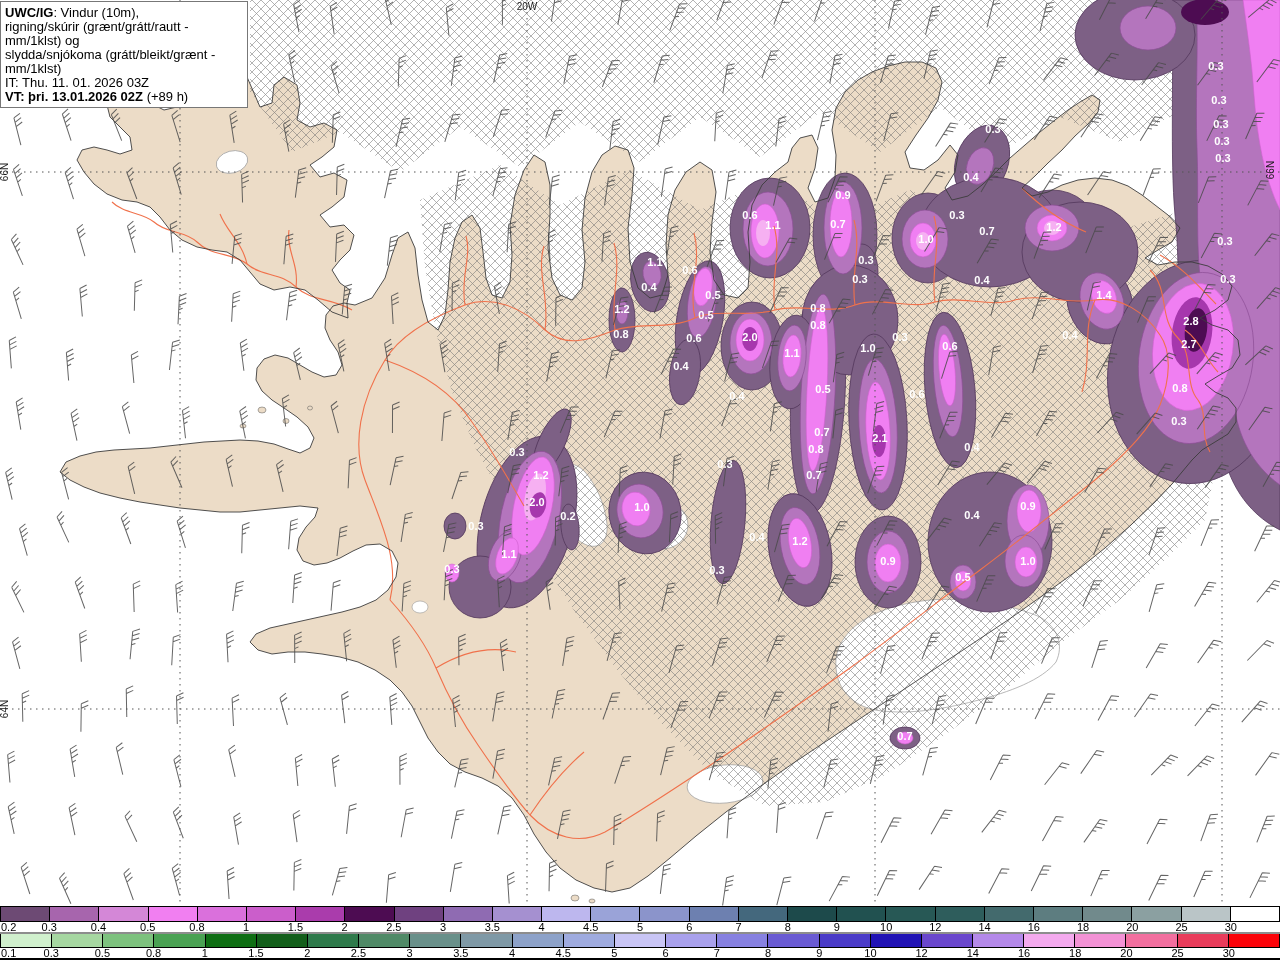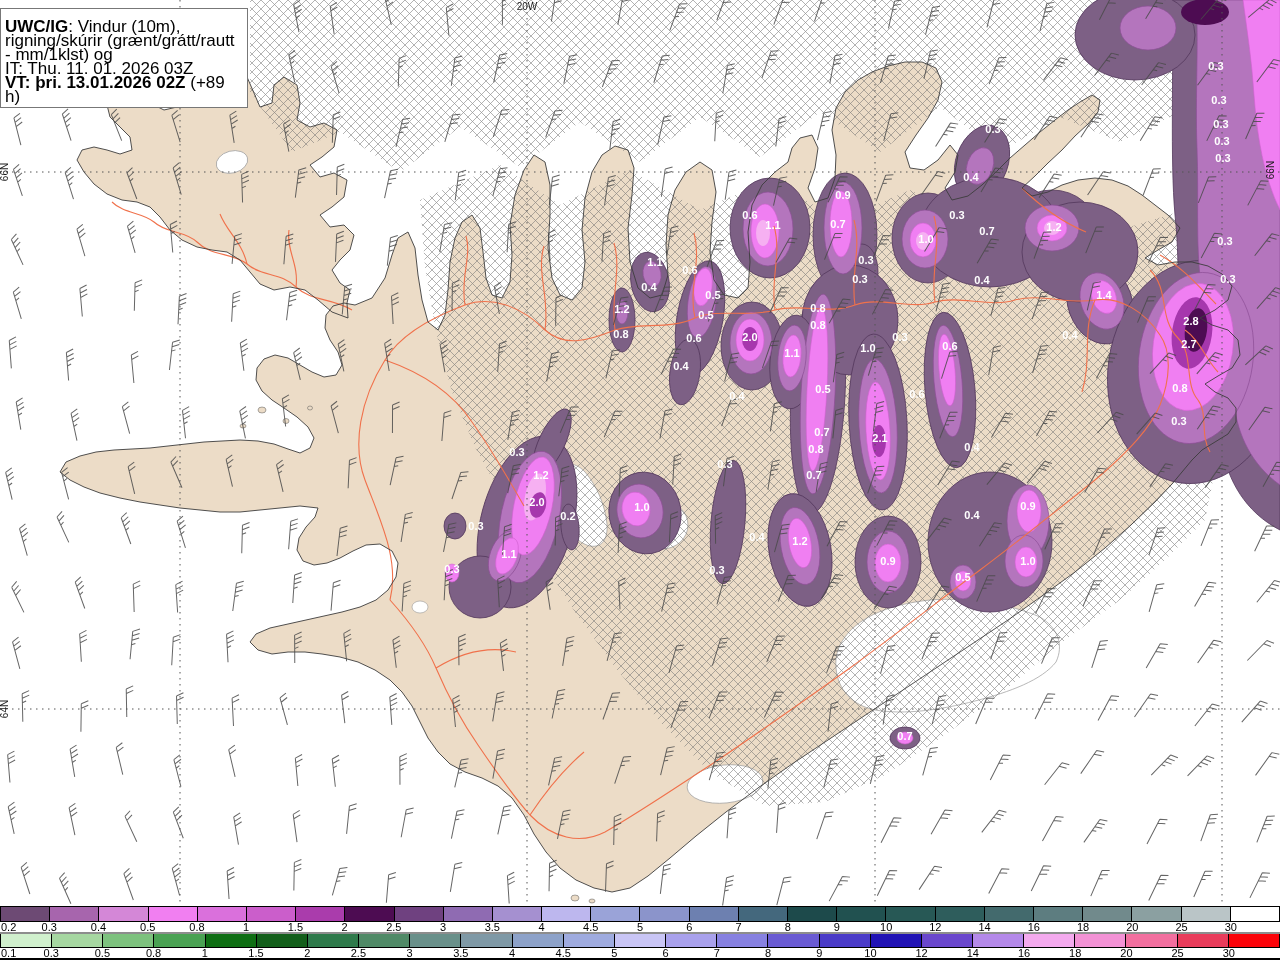--- a/index.html
+++ b/index.html
@@ -1,23 +1,23 @@
 <!DOCTYPE html>
 <html><head>
 <meta charset="utf-8">
 <style>
   html,body{margin:0;padding:0;background:#fff;}
   body{width:1280px;height:960px;overflow:hidden;font-family:"Liberation Sans",sans-serif;position:relative;}
   #map-wrap{position:relative;width:1280px;height:906px;background:#fff;}
   #map-svg{display:block;}
   
   #legend-box{
-    position:absolute;left:0;top:8px;width:248px;box-sizing:border-box;
-    background:#fff;border:1px solid #777;padding:11px 5px 3px 4px;
-    font-size:17px;line-height:14px;color:#000;z-index:5;
+    position:absolute;left:0;top:1px;width:248px;box-sizing:border-box;
+    background:#fff;border:1px solid #777;padding:4px 5px 3px 4px;
+    font-size:13px;line-height:14px;color:#000;z-index:5;
   }
   #legend-box b{font-weight:700;}
   
   #bars{width:1280px;height:54px;background:#fff;}
   .bar-colors{display:flex;height:16px;border-top:1px solid #000;border-bottom:1px solid #000;box-sizing:border-box;}
   .bar-colors .seg{flex:1;border-right:1px solid #000;box-sizing:border-box;}
   .bar-colors .seg:first-child{border-left:1px solid #000;}
   .bar-labels{position:relative;height:10px;font-size:11px;line-height:10px;color:#000;background:#fff;}
   .bar-labels span{position:absolute;top:0;white-space:nowrap;transform:translateX(-50%);}
   .bar-labels span.first{transform:none;}
@@ -1385,20 +1385,21 @@
         <text x="527" y="10" class="gl" text-anchor="middle">20W</text>
         <text x="8" y="172" class="gl" text-anchor="middle" transform="rotate(-90 8 172)">66N</text>
         <text x="8" y="709" class="gl" text-anchor="middle" transform="rotate(-90 8 709)">64N</text>
         <text x="1274" y="170" class="gl" text-anchor="middle" transform="rotate(-90 1274 170)">66N</text>
       </g>
   </svg>
 
   <div id="legend-box">
     <div><b>UWC/IG</b><span>: Vindur (10m),</span></div>
     <div>rigning/skúrir (grænt/grátt/rautt - mm/1klst) og</div>
+    <div>slydda/snjókoma (grátt/bleikt/grænt - mm/1klst)</div>
     <div>IT: Thu. 11. 01. 2026 03Z</div>
     <div><b>VT: þri. 13.01.2026 02Z</b><span> (+89 h)</span></div>
   </div>
 </div>
 
 <div id="bars">
   <div id="sleet-bar">
     <div class="bar-colors" id="bar1c">
         <div class="seg" style="background: rgb(109, 74, 116);"></div>
         <div class="seg" style="background: rgb(167, 101, 173);"></div>

